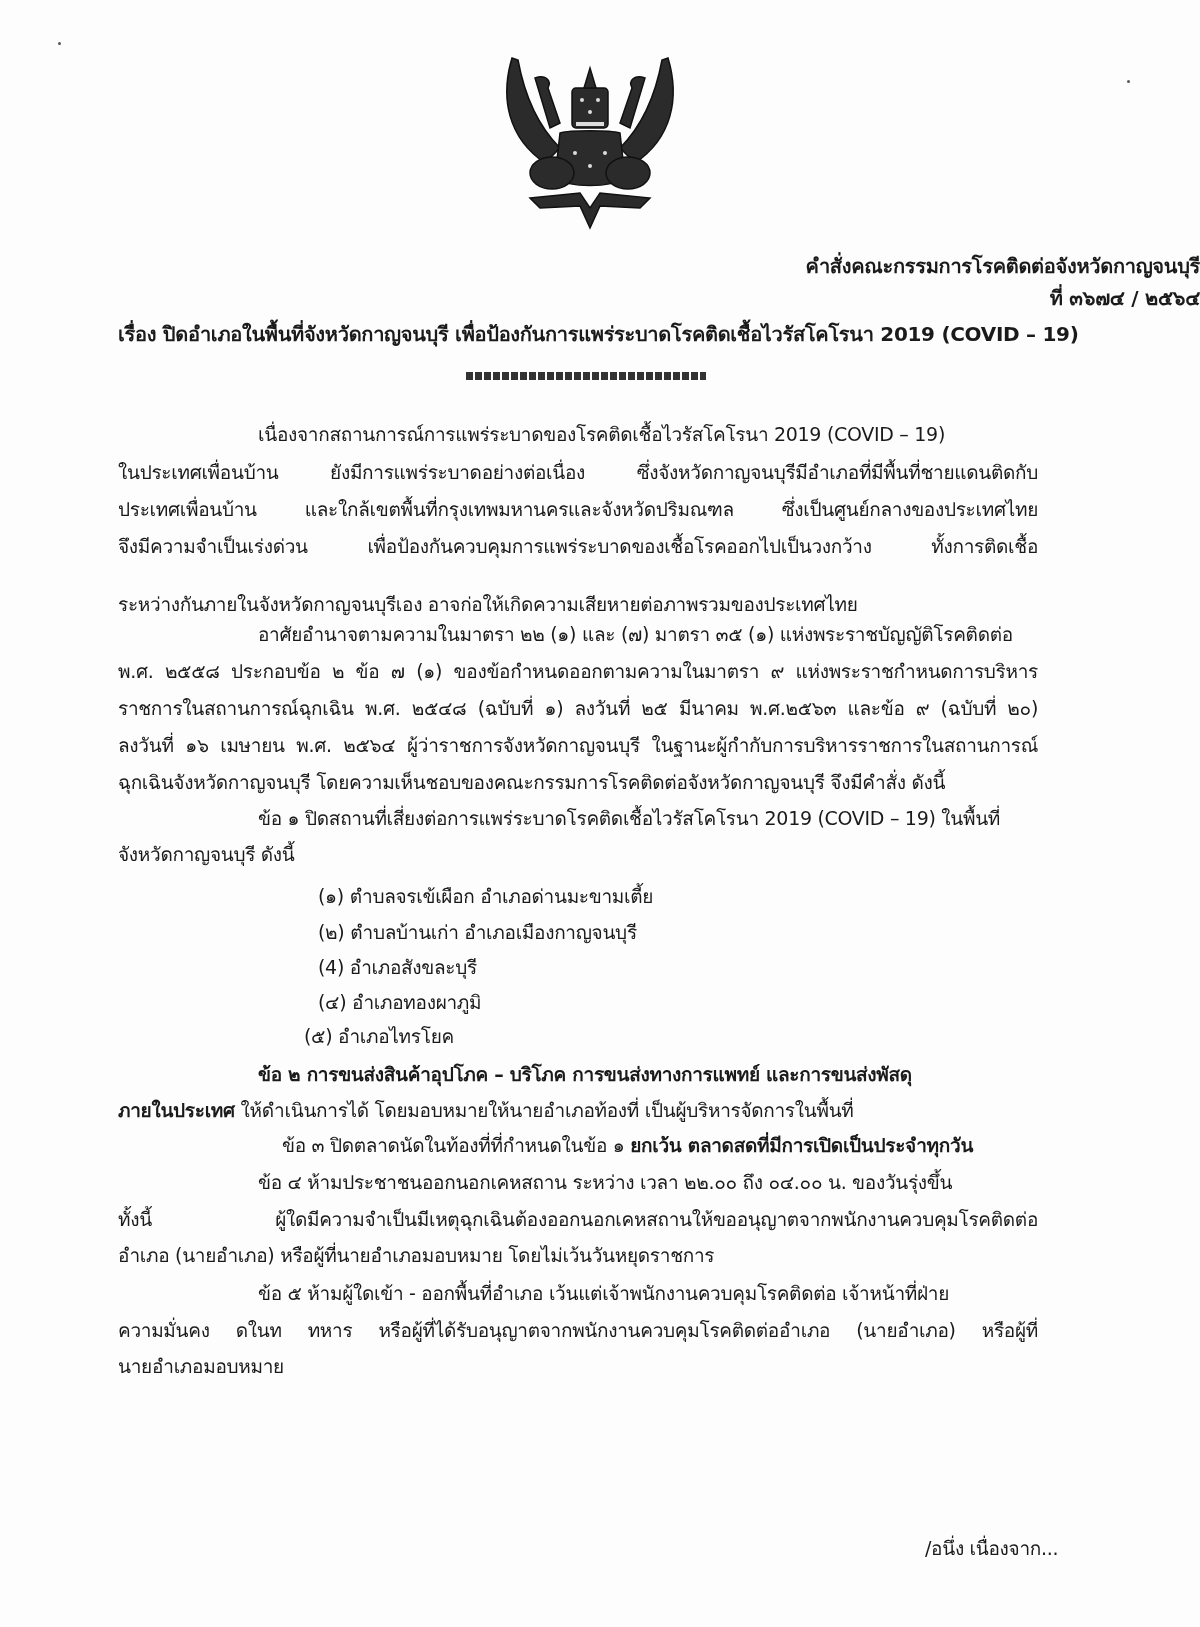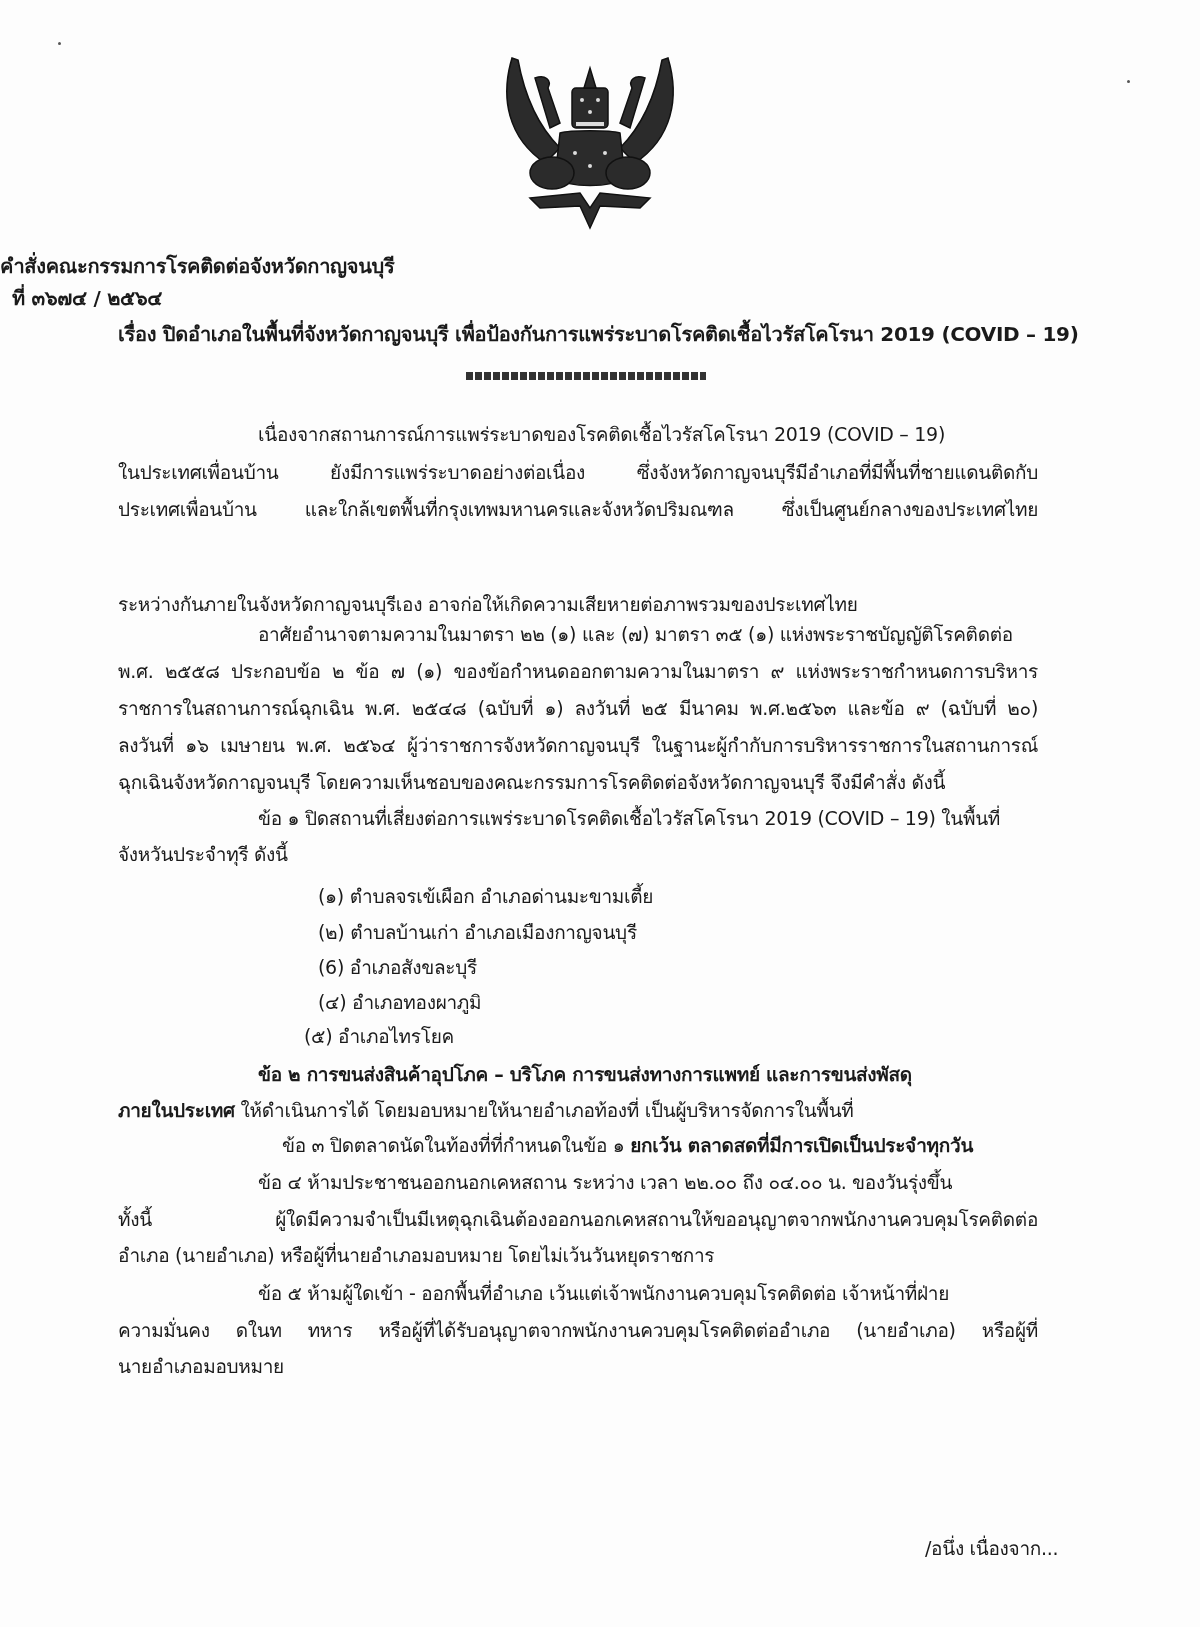--- a/index.html
+++ b/index.html
@@ -4,21 +4,21 @@
   <style>
     html, body { margin: 0; padding: 0; background: #ffffff; }
     body {
       width: 1200px; height: 1627px; position: relative; overflow: hidden;
       font-family: "DejaVu Sans", sans-serif; color: #1a1a1a;
     }
     .page { position: absolute; inset: 0; background: #fdfdfd; }
     .emblem { position: absolute; left: 490px; top: 38px; width: 200px; height: 195px; }
     .line { position: absolute; white-space: nowrap; font-size: 19px; line-height: 24px; letter-spacing: -0.3px; }
     .title { font-weight: bold; font-size: 20px; }
-    .center { left: 0; right: 0; text-align: left; }
+    .center { left: 8px; right: 0; text-align: right; }
     .stars { position: absolute; left: 466px; top: 372px; width: 240px; height: 8px;
       background: repeating-linear-gradient(90deg, #333 0 7px, transparent 7px 9px); }
     .bold { font-weight: bold; }
     .dot { position: absolute; width: 3px; height: 3px; background: #555; border-radius: 50%; }
     .justify { left: 118px; width: 920px; text-align: justify; text-align-last: justify; }
   </style>
 </head>
 <body>
 
 <div class="page">
@@ -52,34 +52,35 @@
 
   <div class="line center title" style="top:254px;">คำสั่งคณะกรรมการโรคติดต่อจังหวัดกาญจนบุรี</div>
   <div class="line center title" style="top:286px;padding-left:12px;">ที่ ๓๖๗๔ / ๒๕๖๔</div>
   <div class="line title" style="left:118px;top:322px;">เรื่อง  ปิดอำเภอในพื้นที่จังหวัดกาญจนบุรี เพื่อป้องกันการแพร่ระบาดโรคติดเชื้อไวรัสโคโรนา 2019 (COVID – 19)</div>
 
   <div class="stars"></div>
 
   <div class="line" style="left:258px;top:422px;text-align:center;">เนื่องจากสถานการณ์การแพร่ระบาดของโรคติดเชื้อไวรัสโคโรนา 2019 (COVID  –  19)</div>
   <div class="line justify" style="top:460px;">ในประเทศเพื่อนบ้าน ยังมีการแพร่ระบาดอย่างต่อเนื่อง ซึ่งจังหวัดกาญจนบุรีมีอำเภอที่มีพื้นที่ชายแดนติดกับ</div>
   <div class="line justify" style="top:497px;">ประเทศเพื่อนบ้าน และใกล้เขตพื้นที่กรุงเทพมหานครและจังหวัดปริมณฑล ซึ่งเป็นศูนย์กลางของประเทศไทย</div>
+  <div class="line justify" style="top:534px;">จึงมีความจำเป็นเร่งด่วน เพื่อป้องกันควบคุมการแพร่ระบาดของเชื้อโรคออกไปเป็นวงกว้าง ทั้งการติดเชื้อ</div>
   <div class="line" style="left:118px;top:571px;margin-top:21px;">ระหว่างกันภายในจังหวัดกาญจนบุรีเอง อาจก่อให้เกิดความเสียหายต่อภาพรวมของประเทศไทย</div>
 
   <div class="line" style="left:258px;top:622px;">อาศัยอำนาจตามความในมาตรา ๒๒ (๑) และ (๗) มาตรา ๓๕ (๑) แห่งพระราชบัญญัติโรคติดต่อ</div>
   <div class="line justify" style="top:659px;">พ.ศ. ๒๕๕๘ ประกอบข้อ ๒ ข้อ ๗ (๑) ของข้อกำหนดออกตามความในมาตรา ๙ แห่งพระราชกำหนดการบริหาร</div>
   <div class="line justify" style="top:696px;">ราชการในสถานการณ์ฉุกเฉิน พ.ศ. ๒๕๔๘ (ฉบับที่ ๑) ลงวันที่ ๒๕ มีนาคม พ.ศ.๒๕๖๓ และข้อ ๙ (ฉบับที่ ๒๐)</div>
   <div class="line justify" style="top:733px;">ลงวันที่ ๑๖ เมษายน พ.ศ. ๒๕๖๔  ผู้ว่าราชการจังหวัดกาญจนบุรี ในฐานะผู้กำกับการบริหารราชการในสถานการณ์</div>
   <div class="line" style="left:118px;top:770px;">ฉุกเฉินจังหวัดกาญจนบุรี โดยความเห็นชอบของคณะกรรมการโรคติดต่อจังหวัดกาญจนบุรี จึงมีคำสั่ง ดังนี้</div>
 
   <div class="line" style="left:258px;top:806px;">ข้อ ๑ ปิดสถานที่เสี่ยงต่อการแพร่ระบาดโรคติดเชื้อไวรัสโคโรนา 2019 (COVID – 19) ในพื้นที่</div>
-  <div class="line" style="left:118px;top:842px;">จังหวันประจำทุรี  ดังนี้</div>
+  <div class="line" style="left:118px;top:842px;">จังหวัดกาญจนบุรี  ดังนี้</div>
 
   <div class="line" style="left:318px;top:884px;">(๑) ตำบลจรเข้เผือก  อำเภอด่านมะขามเตี้ย</div>
   <div class="line" style="left:318px;top:920px;">(๒) ตำบลบ้านเก่า อำเภอเมืองกาญจนบุรี</div>
-  <div class="line" style="left:318px;top:955px;">(6) อำเภอสังขละบุรี</div>
+  <div class="line" style="left:318px;top:955px;">(4) อำเภอสังขละบุรี</div>
   <div class="line" style="left:318px;top:990px;">(๔) อำเภอทองผาภูมิ</div>
   <div class="line" style="left:304px;top:1024px;">(๕) อำเภอไทรโยค</div>
 
   <div class="line bold" style="left:258px;top:1062px;">ข้อ ๒ การขนส่งสินค้าอุปโภค – บริโภค การขนส่งทางการแพทย์ และการขนส่งพัสดุ</div>
   <div class="line" style="left:118px;top:1098px;"><span class="bold">ภายในประเทศ</span><span> ให้ดำเนินการได้ โดยมอบหมายให้นายอำเภอท้องที่ เป็นผู้บริหารจัดการในพื้นที่</span></div>
 
   <div class="line" style="left:258px;top:1133px;margin-left:24px;"><span>ข้อ ๓ ปิดตลาดนัดในท้องที่ที่กำหนดในข้อ ๑  </span><span class="bold">ยกเว้น ตลาดสดที่มีการเปิดเป็นประจำทุกวัน</span></div>
 
   <div class="line" style="left:258px;top:1170px;">ข้อ ๔ ห้ามประชาชนออกนอกเคหสถาน ระหว่าง เวลา ๒๒.๐๐ ถึง ๐๔.๐๐ น. ของวันรุ่งขึ้น</div>
   <div class="line justify" style="top:1207px;">ทั้งนี้ ผู้ใดมีความจำเป็นมีเหตุฉุกเฉินต้องออกนอกเคหสถานให้ขออนุญาตจากพนักงานควบคุมโรคติดต่อ</div>

